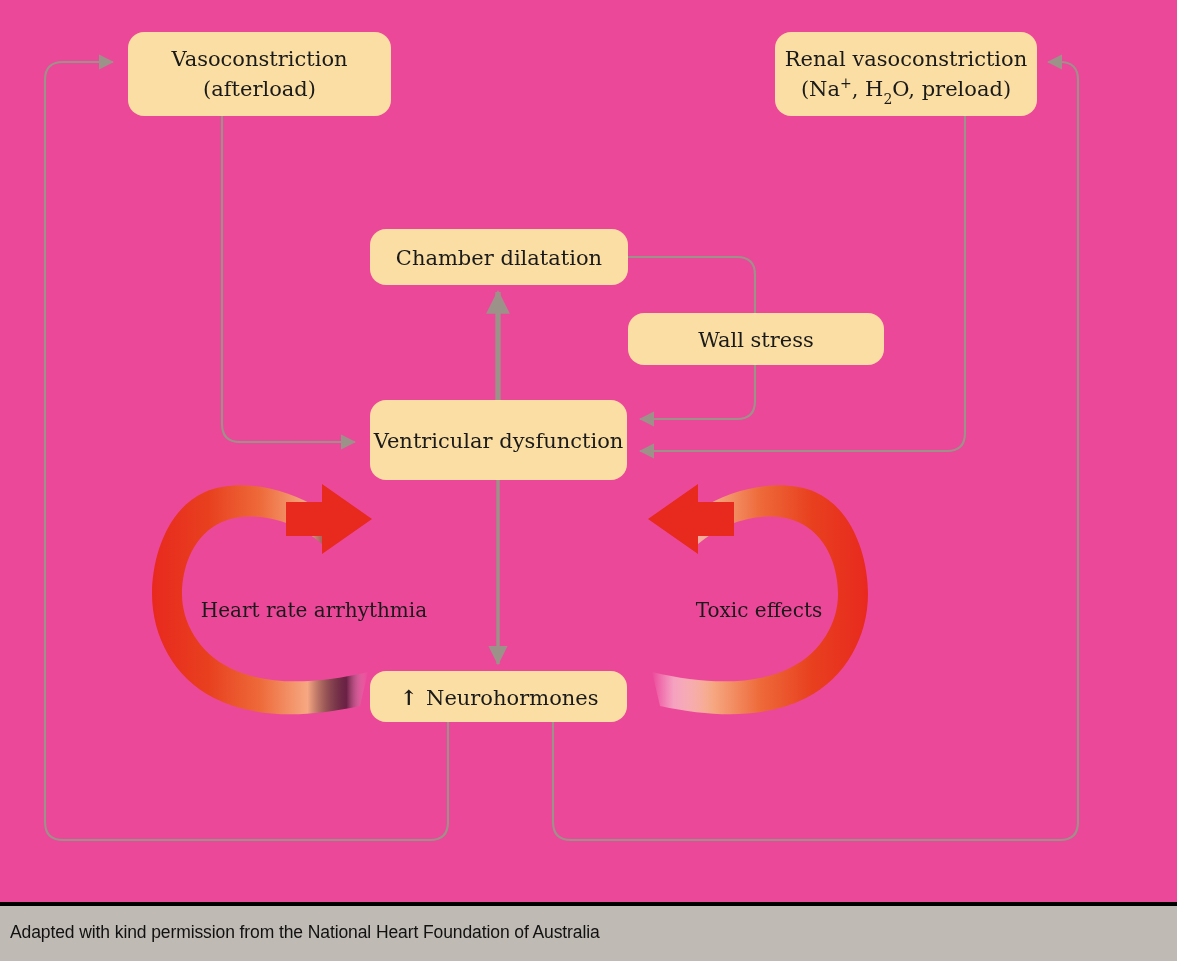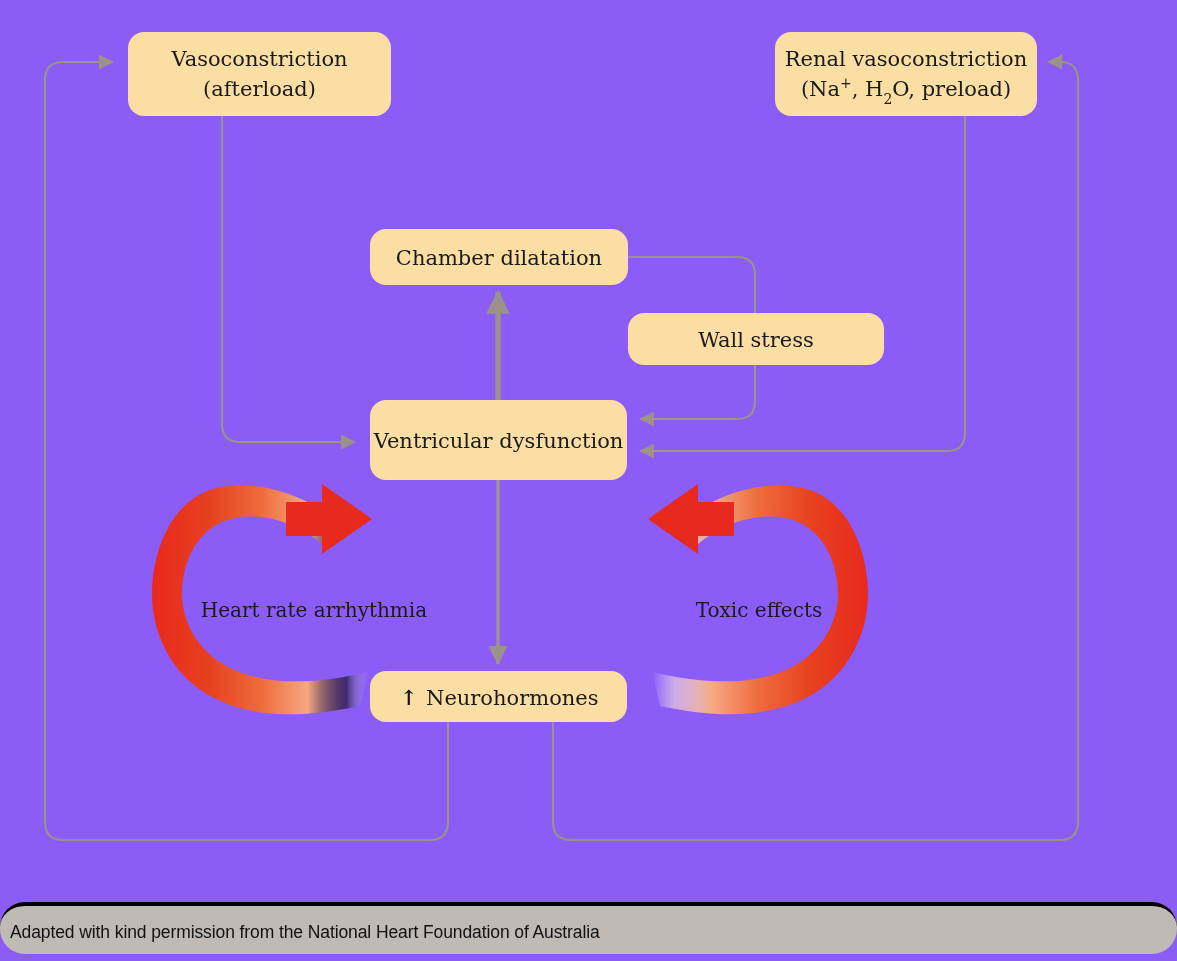--- a/index.html
+++ b/index.html
@@ -8,21 +8,21 @@
     padding: 0;
     background: #ffffff;
   }
   body {
     font-family: "DejaVu Serif", "Liberation Serif", serif;
   }
   #stage {
     position: relative;
     width: 1177px;
     height: 961px;
-    background: #8b5cf6;
+    background: #ec4899;
     overflow: hidden;
   }
   #diagram-svg {
     position: absolute;
     left: 0;
     top: 0;
     width: 1177px;
     height: 890px;
   }
   .node-label {
@@ -32,25 +32,24 @@
   .cycle-label {
     font-family: "DejaVu Serif", "Liberation Serif", serif;
     fill: #1a1a1a;
     font-size: 20px;
   }
   .caption-bar {
     position: absolute;
     left: 0;
     top: 902px;
     width: 1177px;
-    height: 52px;
+    height: 59px;
     background: #bfbbb4;
     border-top: 4px solid #000000;
     box-sizing: border-box;
-    border-radius: 25px;
   }
   .caption-text {
     position: absolute;
     left: 10px;
     top: 16px;
     font-family: "Liberation Sans", "DejaVu Sans", sans-serif;
     font-size: 17.5px;
     color: #111111;
     white-space: nowrap;
     letter-spacing: -0.1px;

